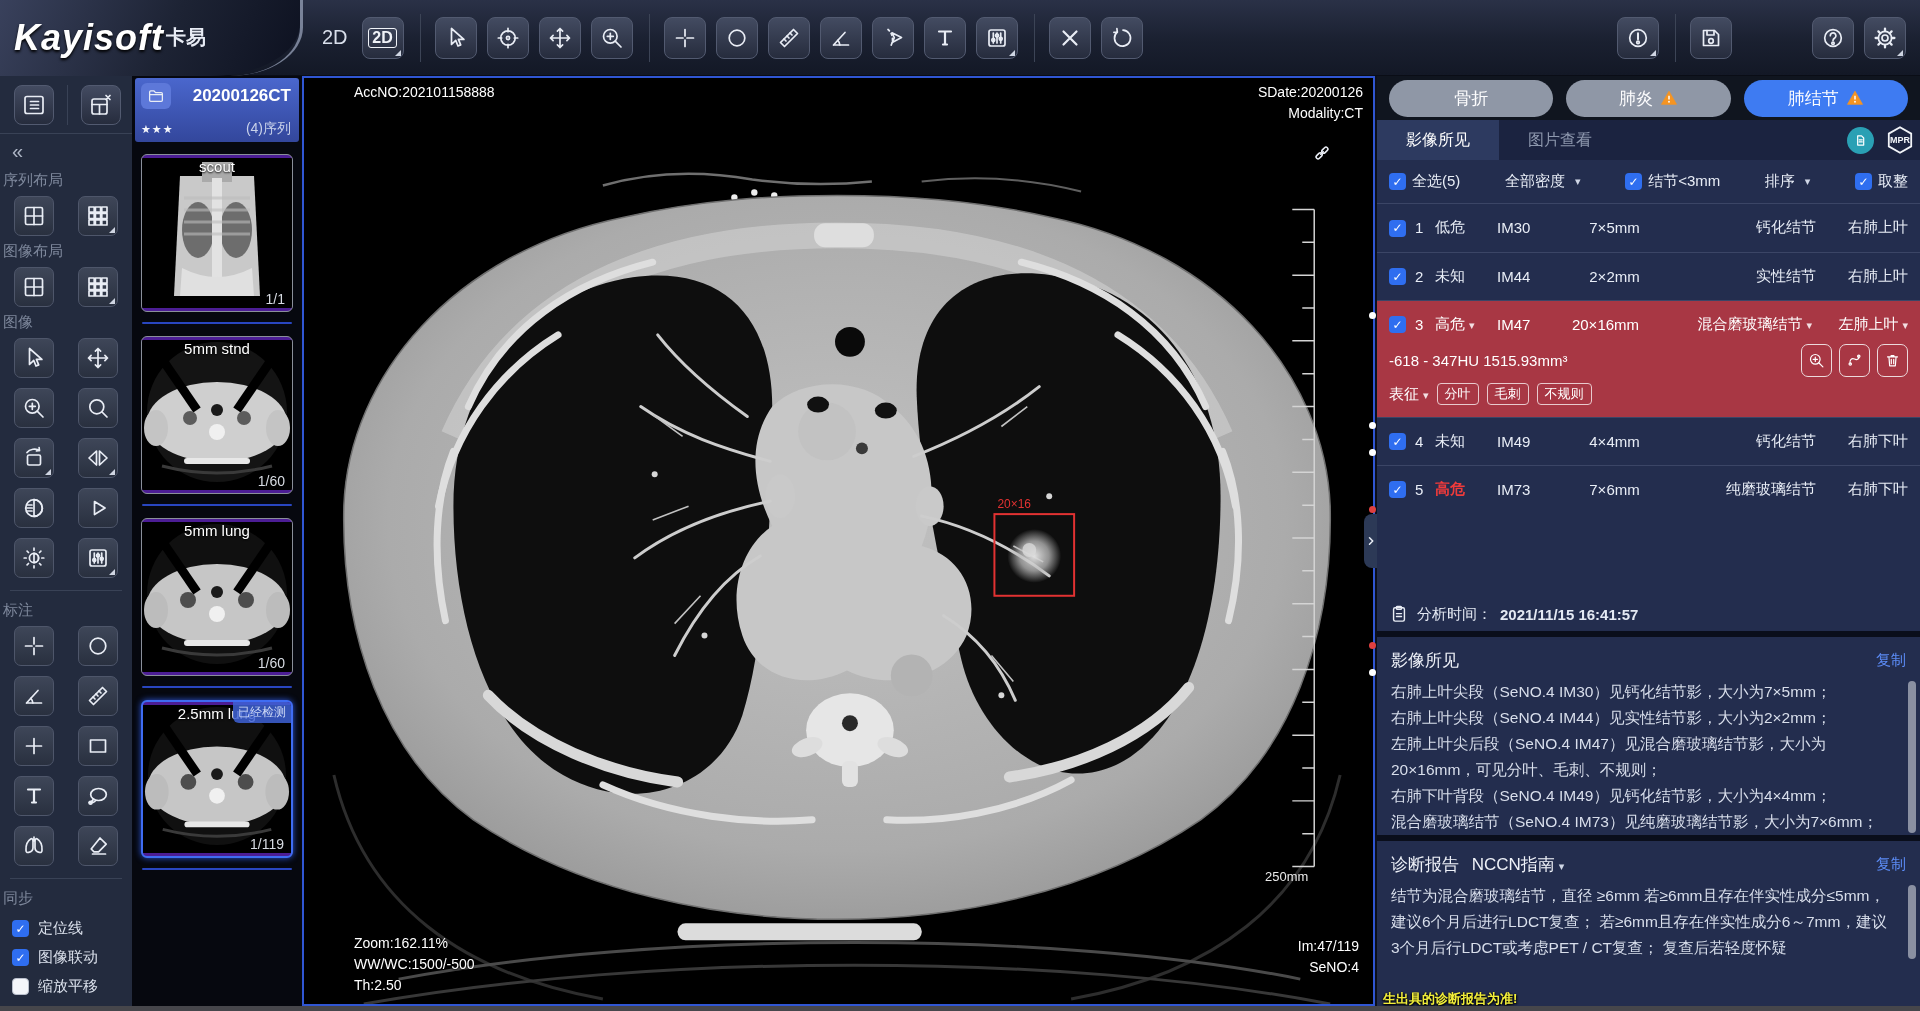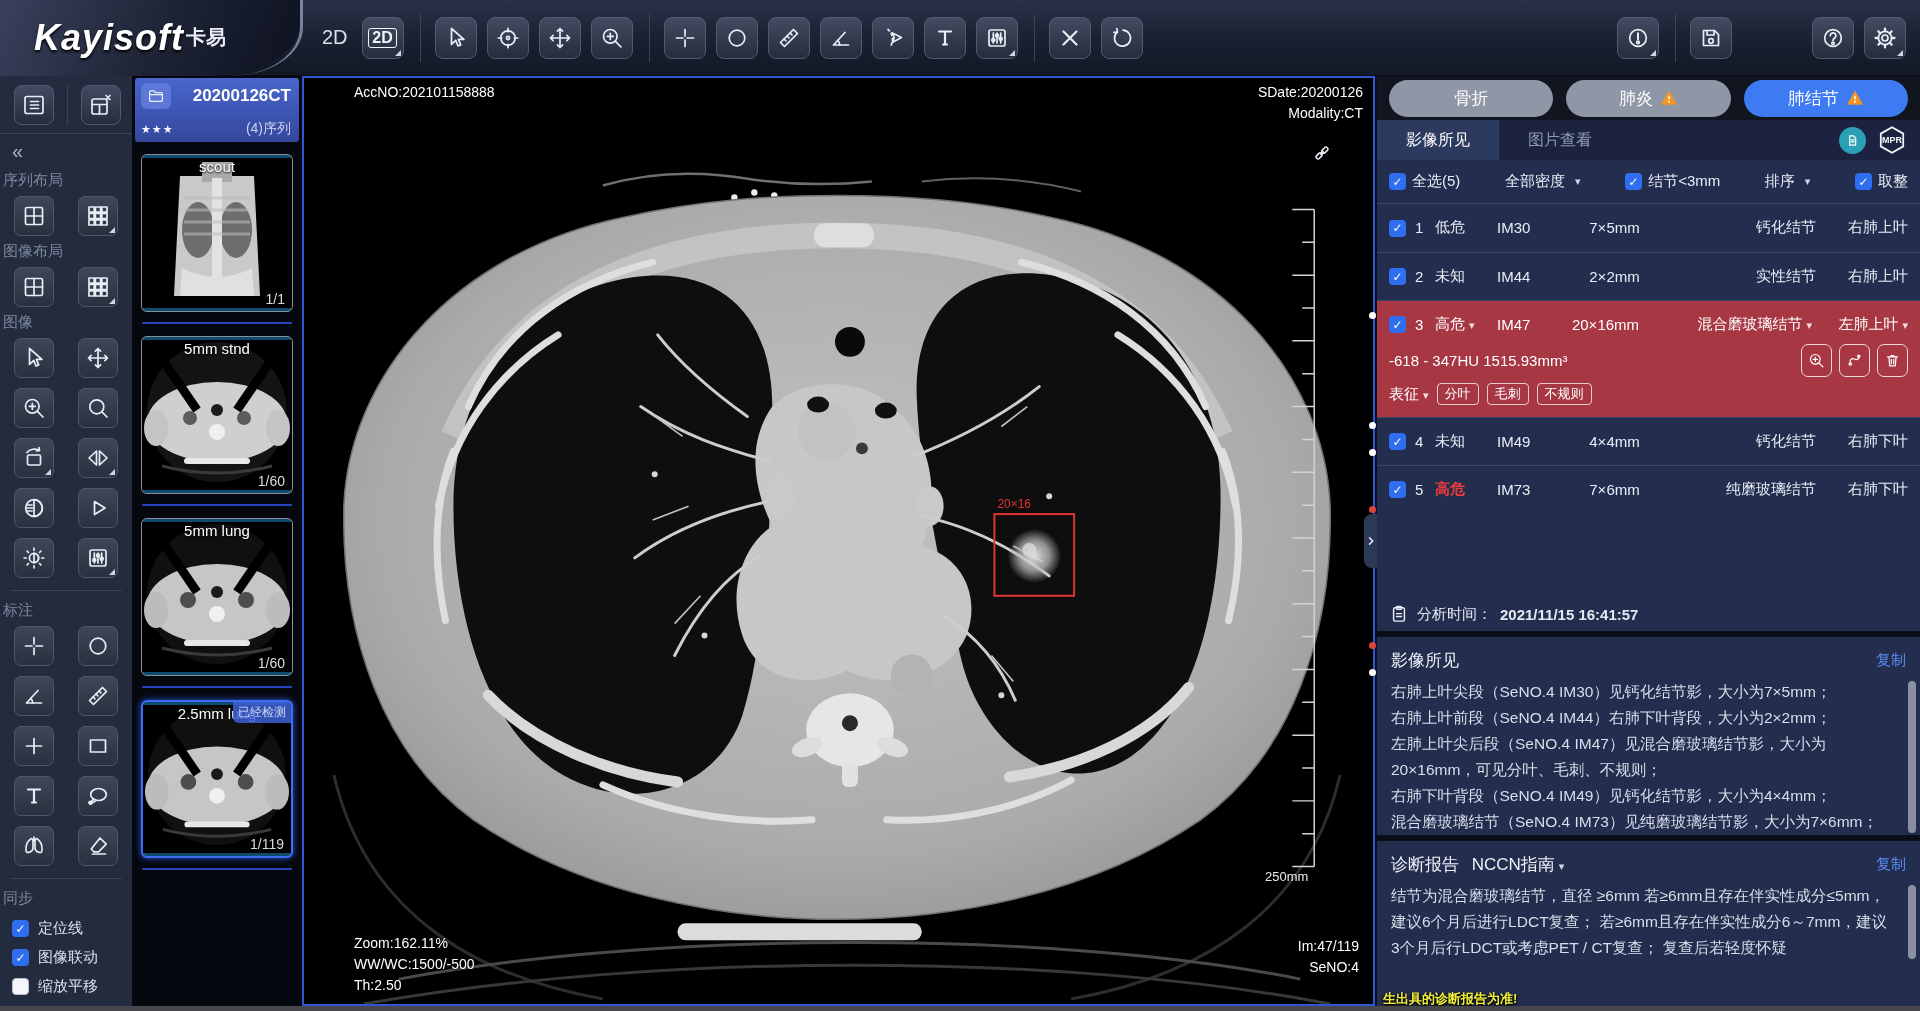--- a/index.html
+++ b/index.html
@@ -10,21 +10,21 @@
   
   svg.ic { width:24px; height:24px; color:#e9edf5; }
   svg.ic * { fill:none; stroke:currentColor; stroke-width:1.7; stroke-linecap:round; stroke-linejoin:round; }
 
   
   .topbar { position:absolute; left:0; top:0; width:1920px; height:76px;
     background:linear-gradient(#2a3147 0%, #1a2030 55%, #131826 100%);
     display:flex; align-items:center; z-index:5; border-bottom:1px solid #0a0d16;}
   .logo { width:300px; height:76px; flex:0 0 auto; position:relative;
     background:linear-gradient(115deg,#39415c 0%, #1d2334 55%, #0d1120 100%);
-    border-bottom-right-radius:90px 52px; display:flex; align-items:center; padding-left:34px; }
+    border-bottom-right-radius:90px 52px; display:flex; align-items:center; padding-left:14px; }
   .logo::after{ content:''; position:absolute; right:-3px; top:-20px; width:70px; height:96px;
     border-right:3px solid #8f99b0; border-bottom-right-radius:90px 60px; opacity:.8;}
   .logo-text { font-size:36px; font-weight:bold; color:#fff; letter-spacing:1px; text-shadow:0 2px 3px #000; font-style:italic;}
   .logo-cn { font-size:20px; color:#e8ecf5; font-weight:bold; margin-left:2px; font-style:normal;}
   .mode-label { color:#d9dfeb; font-size:20px; margin:0 14px 0 22px; }
   .tbtn { width:42px; height:42px; border-radius:8px; margin-right:10px; position:relative; flex:0 0 auto;
     background:linear-gradient(#434b61,#262c3d); border:1px solid #525a70;
     display:flex; align-items:center; justify-content:center; cursor:pointer;}
   .tbtn.dd::after{ content:''; position:absolute; right:2px; bottom:2px;
     border-left:6px solid transparent; border-bottom:6px solid #cfd5e2;}
@@ -56,21 +56,21 @@
   
   .thumb-panel { position:absolute; left:132px; top:76px; width:170px; bottom:5px; background:#06080f; z-index:3;}
   .study-head { margin:2px 3px 0 3px; height:64px; border-radius:3px; padding:5px 8px 4px 6px;
     background:linear-gradient(#4a67cd,#33479c); display:flex; flex-direction:column; justify-content:space-between;}
   .sh-row { display:flex; align-items:center; justify-content:space-between; }
   .folder-btn { width:30px; height:26px; border-radius:6px; background:#5d78d9; display:flex; align-items:center; justify-content:center; cursor:pointer;}
   .study-title { color:#fff; font-size:17px; font-weight:bold; }
   .study-stars { color:#f3f5fb; font-size:11px; letter-spacing:1px;}
   .study-count { color:#c9d2ea; font-size:14px; }
   .thumb-card { position:relative; margin:12px auto 0 auto; width:152px; height:158px;
-    border:1px solid #8a8f9a; border-radius:6px; overflow:hidden; background:#0c4a6e; cursor:pointer;}
+    border:1px solid #8a8f9a; border-radius:6px; overflow:hidden; background:#4c1d95; cursor:pointer;}
   .thumb-card.sel { border:2px solid #3f6cf2; box-shadow:0 0 6px #2c56d8; }
   .thumb-card svg.timg { position:absolute; inset:0; width:100%; height:100%; }
   .t-label { position:absolute; top:3px; left:0; right:0; text-align:center; color:#fff; font-size:15px; text-shadow:0 1px 2px #000; }
   .t-index { position:absolute; right:7px; bottom:4px; color:#d7dbe2; font-size:14px; text-shadow:0 1px 2px #000;}
   .t-badge { position:absolute; top:0; right:0; background:rgba(62,98,214,.85); color:#cdd8f5; font-size:12px; padding:2px 5px; border-radius:0 4px 0 6px;}
   .thumb-sep { height:2px; background:#2946c0; margin:10px 10px 0 10px; border-radius:1px;}
 
   
   .viewport { position:absolute; left:302px; top:76px; width:1073px; height:930px; background:#000;
     border:2px solid #3056d3; z-index:2; }
@@ -91,21 +91,21 @@
   .pill-row { height:44px; background:#10151f; display:flex; align-items:center; gap:13px; padding:0 12px; }
   .pill { flex:1; height:37px; border-radius:19px; border:none; cursor:pointer;
     background:#8f97a6; color:#fdfdfe; font-size:17px; display:flex; align-items:center; justify-content:center; gap:7px;
     font-family:inherit;}
   .pill.active { background:#3e7bf2; }
   .warn-ic { width:18px; height:18px; }
   .tab-bar { height:40px; background:#1b2340; display:flex; align-items:center; }
   .tab { width:122px; height:40px; display:flex; align-items:center; justify-content:center;
     color:#8d97ad; font-size:16px; cursor:pointer; }
   .tab.active { background:#2d3a60; color:#fff; }
-  .tab-icons { margin-left:auto; display:flex; align-items:center; gap:10px; padding-right:12px; }
+  .tab-icons { margin-left:auto; display:flex; align-items:center; gap:10px; padding-right:4px; }
   .report-badge { width:27px; height:27px; border-radius:50%; background:#2aa0b4; display:flex; align-items:center; justify-content:center; cursor:pointer;}
   .report-badge svg.ic { width:17px; height:17px; color:#fff;}
   .mpr-ic { position:relative; width:32px; height:32px; cursor:pointer; color:#f2f4f8;}
   .mpr-ic svg { position:absolute; inset:0; width:32px; height:32px;}
   .mpr-ic span { position:absolute; inset:0; display:flex; align-items:center; justify-content:center;
     font-size:9px; font-weight:bold; color:#f2f4f8; letter-spacing:0;}
   .filter-row { height:44px; display:flex; align-items:center; padding:0 12px; gap:4px;
     color:#e8edf6; font-size:15px; justify-content:space-between; border-bottom:1px solid #3b4566;}
   .f-item { display:flex; align-items:center; gap:6px; cursor:pointer; white-space:nowrap;}
   .caret::after { content:'▾'; font-size:11px; color:#cfd6e6; margin-left:4px;}
@@ -976,21 +976,21 @@
 
     <div class="hr-thick"></div>
 
     <div class="sec findings">
       <div class="sec-head">
         <span class="sec-title">影像所见</span>
         <span class="copy-link">复制</span>
       </div>
       <div class="sec-body">
         <div>右肺上叶尖段（SeNO.4 IM30）见钙化结节影，大小为7×5mm；</div>
-        <div>右肺上叶前段（SeNO.4 IM44）右肺下叶背段，大小为2×2mm；</div>
+        <div>右肺上叶尖段（SeNO.4 IM44）见实性结节影，大小为2×2mm；</div>
         <div>左肺上叶尖后段（SeNO.4 IM47）见混合磨玻璃结节影，大小为20×16mm，可见分叶、毛刺、不规则；</div>
         <div>右肺下叶背段（SeNO.4 IM49）见钙化结节影，大小为4×4mm；</div>
         <div>混合磨玻璃结节（SeNO.4 IM73）见纯磨玻璃结节影，大小为7×6mm；</div>
       </div>
       <div class="vscroll"></div>
     </div>
 
     <div class="hr-thick"></div>
 
     <div class="sec report" style="flex:1">

